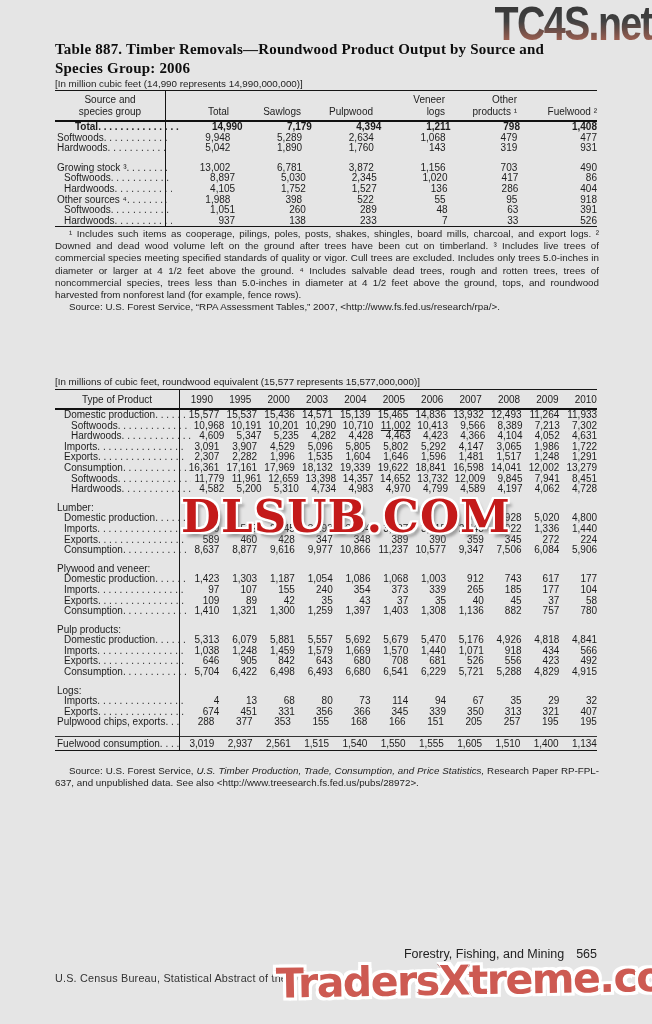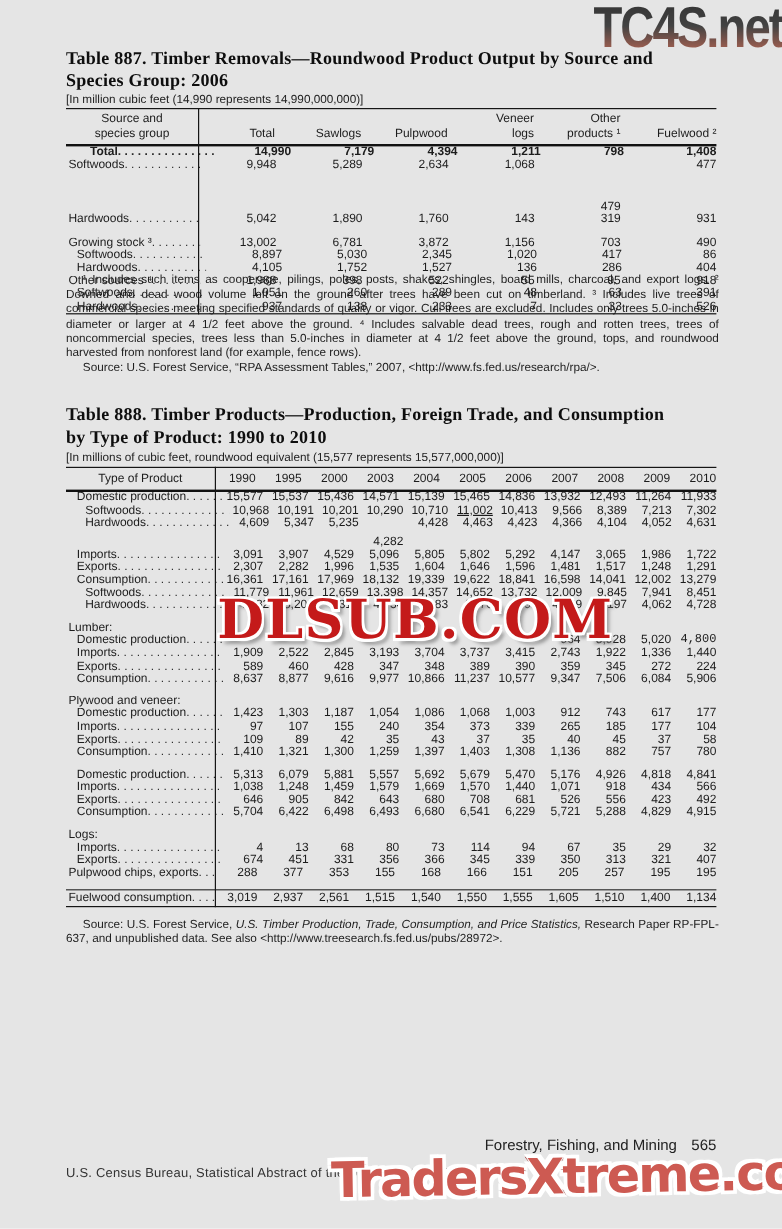--- a/index.html
+++ b/index.html
@@ -138,21 +138,21 @@
       </div>
       <div class="trow">
         <div class="lblcell ind0">
           <span class="lbltext">Softwoods</span>
           <span class="leader"> . . . . . . . . . . . . . . . . . . . . . . . . . . .</span>
         </div>
         <div class="numcell" style="width: 64px;">9,948</div>
         <div class="numcell" style="width: 72px;">5,289</div>
         <div class="numcell" style="width: 72px;">2,634</div>
         <div class="numcell" style="width: 72px;">1,068</div>
-        <div class="numcell" style="width: 72px; margin-top: 35px;">479</div>
+        <div class="numcell" style="width: 72px;">479</div>
         <div class="numcell" style="width: 80px;">477</div>
       </div>
       <div class="trow">
         <div class="lblcell ind0">
           <span class="lbltext">Hardwoods</span>
           <span class="leader"> . . . . . . . . . . . . . . . . . . . . . . . . . . .</span>
         </div>
         <div class="numcell" style="width: 64px;">5,042</div>
         <div class="numcell" style="width: 72px;">1,890</div>
         <div class="numcell" style="width: 72px;">1,760</div>
@@ -234,24 +234,20 @@
         <div class="numcell" style="width: 80px;">526</div>
       </div>
       <div class="hrule"></div>
     </div>
 
   <div class="footnote f887">
     <p class="fnpar">¹ Includes such items as cooperage, pilings, poles, posts, shakes, shingles, board mills, charcoal, and export logs. ² Downed and dead wood volume left on the ground after trees have been cut on timberland. ³ Includes live trees of commercial species meeting specified standards of quality or vigor. Cull trees are excluded. Includes only trees 5.0-inches in diameter or larger at 4 1/2 feet above the ground. ⁴ Includes salvable dead trees, rough and rotten trees, trees of noncommercial species, trees less than 5.0-inches in diameter at 4 1/2 feet above the ground, tops, and roundwood harvested from nonforest land (for example, fence rows).</p>
     <p class="fnpar">Source: U.S. Forest Service, “RPA Assessment Tables,” 2007, &lt;http://www.fs.fed.us/research/rpa/&gt;.</p>
   </div>
 
-  <div class="tbl-title t888-title">
-    <div>Table 888. Timber Products—Production, Foreign Trade, and Consumption</div>
-    <div>by Type of Product: 1990 to 2010</div>
-  </div>
   <div class="unit-note n888">[In millions of cubic feet, roundwood equivalent (15,577 represents 15,577,000,000)]</div>
 
   <div class="tbl t888" id="t888">
       <div class="vrule"></div>
       <div class="hrule"></div>
       <div class="thead-row">
         <div class="lblhead">
           <div>Type of Product</div>
         </div>
         <div class="colhead" style="width: 34px;">
@@ -324,21 +320,21 @@
         <div class="numcell" style="width: 38.4px;">7,302</div>
       </div>
       <div class="trow">
         <div class="lblcell ind2">
           <span class="lbltext">Hardwoods</span>
           <span class="leader"> . . . . . . . . . . . . . . . . . . . . . . . . . . .</span>
         </div>
         <div class="numcell" style="width: 34px;">4,609</div>
         <div class="numcell" style="width: 38.4px;">5,347</div>
         <div class="numcell" style="width: 38.4px;">5,235</div>
-        <div class="numcell" style="width: 38.4px; margin-top: 16px;">4,282</div>
+        <div class="numcell" style="width: 38.4px;">4,282</div>
         <div class="numcell" style="width: 38.4px;">4,428</div>
         <div class="numcell" style="width: 38.4px;">4,463</div>
         <div class="numcell" style="width: 38.4px;">4,423</div>
         <div class="numcell" style="width: 38.4px;">4,366</div>
         <div class="numcell" style="width: 38.4px;">4,104</div>
         <div class="numcell" style="width: 38.4px;">4,052</div>
         <div class="numcell" style="width: 38.4px;">4,631</div>
       </div>
       <div class="trow">
         <div class="lblcell ind1">
@@ -439,21 +435,21 @@
         <div class="numcell" style="width: 34px;"></div>
         <div class="numcell" style="width: 38.4px;"></div>
         <div class="numcell" style="width: 38.4px;"></div>
         <div class="numcell" style="width: 38.4px;"></div>
         <div class="numcell" style="width: 38.4px;"></div>
         <div class="numcell" style="width: 38.4px;"></div>
         <div class="numcell" style="width: 38.4px;"></div>
         <div class="numcell" style="width: 38.4px;">964</div>
         <div class="numcell" style="width: 38.4px;">5,928</div>
         <div class="numcell" style="width: 38.4px;">5,020</div>
-        <div class="numcell" style="width: 38.4px; font-family: Liberation Mono, monospace;">4,800</div>
+        <div class="numcell" style="width: 38.4px;">4,800</div>
       </div>
       <div class="trow">
         <div class="lblcell ind1">
           <span class="lbltext">Imports</span>
           <span class="leader"> . . . . . . . . . . . . . . . . . . . . . . . . . . .</span>
         </div>
         <div class="numcell" style="width: 34px;">1,909</div>
         <div class="numcell" style="width: 38.4px;">2,522</div>
         <div class="numcell" style="width: 38.4px;">2,845</div>
         <div class="numcell" style="width: 38.4px;">3,193</div>
@@ -568,20 +564,25 @@
         <div class="numcell" style="width: 38.4px;">1,397</div>
         <div class="numcell" style="width: 38.4px;">1,403</div>
         <div class="numcell" style="width: 38.4px;">1,308</div>
         <div class="numcell" style="width: 38.4px;">1,136</div>
         <div class="numcell" style="width: 38.4px;">882</div>
         <div class="numcell" style="width: 38.4px;">757</div>
         <div class="numcell" style="width: 38.4px;">780</div>
       </div>
       <div class="spacer"></div>
       <div class="trow">
+        <div class="lblcell ind0">
+          <span class="lbltext">Pulp products:</span>
+        </div>
+      </div>
+      <div class="trow">
         <div class="lblcell ind1">
           <span class="lbltext">Domestic production</span>
           <span class="leader"> . . . . . . . . . . . . . . . . . . . . . . . . . . .</span>
         </div>
         <div class="numcell" style="width: 34px;">5,313</div>
         <div class="numcell" style="width: 38.4px;">6,079</div>
         <div class="numcell" style="width: 38.4px;">5,881</div>
         <div class="numcell" style="width: 38.4px;">5,557</div>
         <div class="numcell" style="width: 38.4px;">5,692</div>
         <div class="numcell" style="width: 38.4px;">5,679</div>

